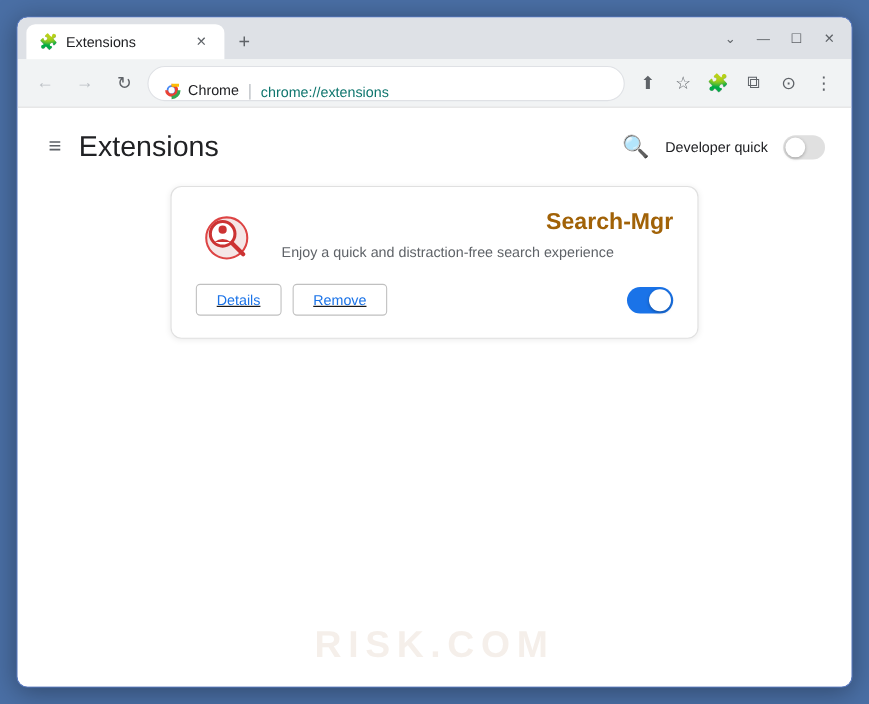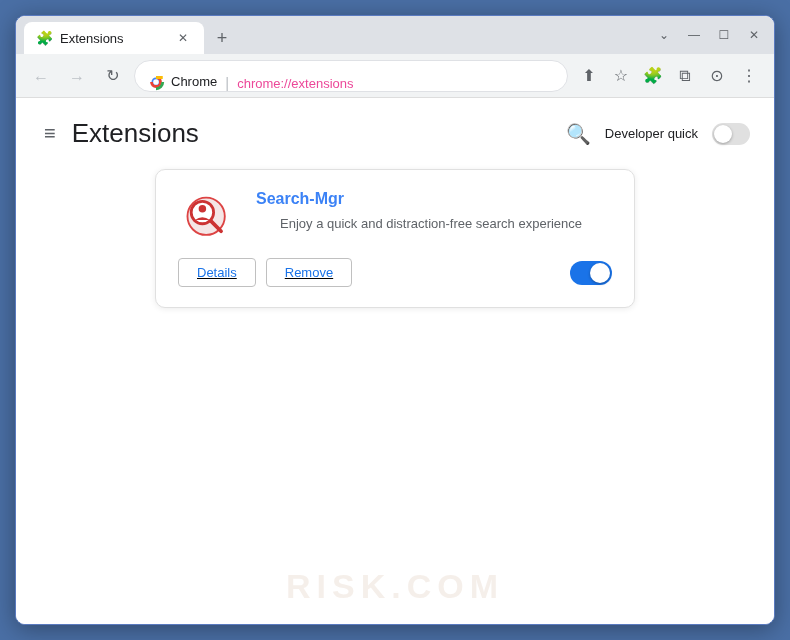--- a/index.html
+++ b/index.html
@@ -141,21 +141,21 @@
     }
     .chrome-logo {
       width: 18px;
       height: 18px;
     }
     .address-divider {
       color: #bdc1c6;
       font-size: 15px;
     }
     .address-text {
-      color: #ec4899;
+      color: #0f766e;
       font-size: 13px;
     }
     .toolbar-actions {
       display: flex;
       align-items: center;
       gap: 2px;
     }
     .toolbar-icon-btn {
       width: 30px;
       height: 30px;
@@ -256,30 +256,30 @@
       justify-content: center;
     }
     .ext-icon-svg {
       width: 56px;
       height: 56px;
     }
     .ext-info {
       flex: 1;
     }
     .ext-name {
-      font-size: 16px;
+      font-size: 21px;
       font-weight: 600;
-      color: #3b82f6;
+      color: #a16207;
       margin-bottom: 6px;
+      text-align: right;
     }
     .ext-desc {
       font-size: 13px;
       color: #5f6368;
       line-height: 1.5;
-      margin-left: 24px;
     }
     .ext-actions {
       display: flex;
       align-items: center;
       justify-content: space-between;
       margin-top: 8px;
       text-decoration: underline;
     }
     .ext-buttons {
       display: flex;

